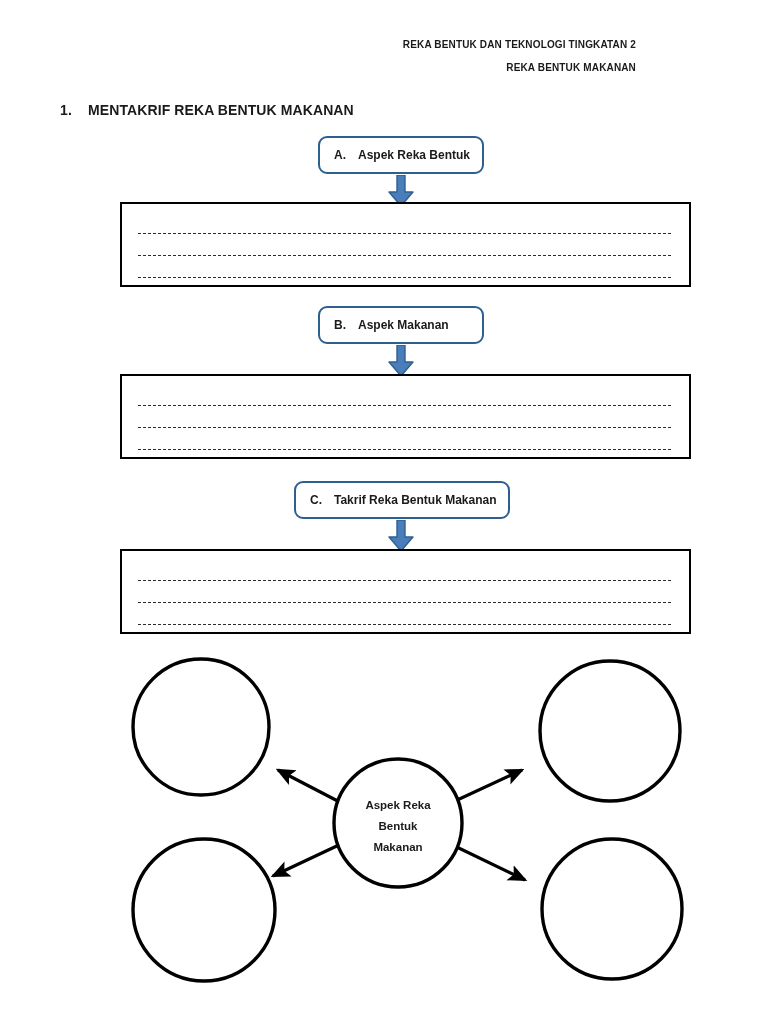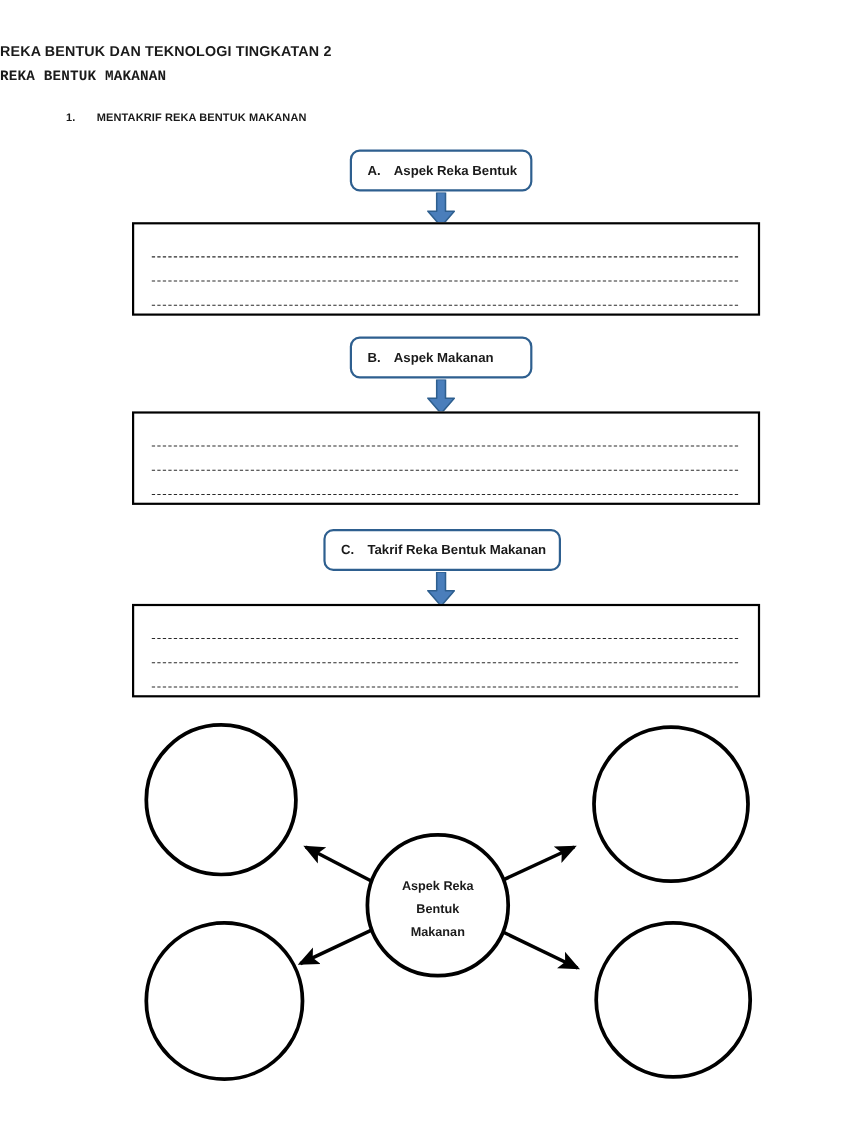--- a/index.html
+++ b/index.html
@@ -21,34 +21,34 @@
     inset: 0;
     width: 768px;
     height: 1024px;
   }
 
   
   .doc-title {
     position: absolute;
     left: 0;
     width: 636px;
-    text-align: left;
-    font-size: 13px;
+    text-align: right;
+    font-size: 10px;
     font-weight: 700;
     letter-spacing: 0.15px;
     color: #1a1a1a;
   }
   .doc-title.line1 { top: 39px; }
-  .doc-title.line2 { top: 62px; font-family: Liberation Mono, monospace; }
+  .doc-title.line2 { top: 62px; }
 
   .section-heading {
     position: absolute;
     left: 60px;
     top: 102px;
-    font-size: 10px;
+    font-size: 14px;
     font-weight: 700;
     letter-spacing: 0.1px;
     white-space: nowrap;
   }
   .section-heading .num {
     display: inline-block;
     width: 28px;
   }
 
   

